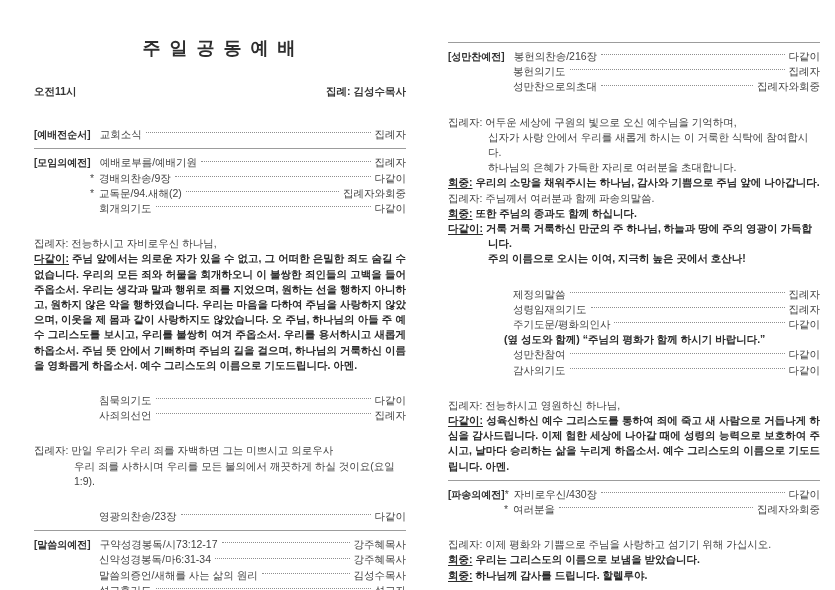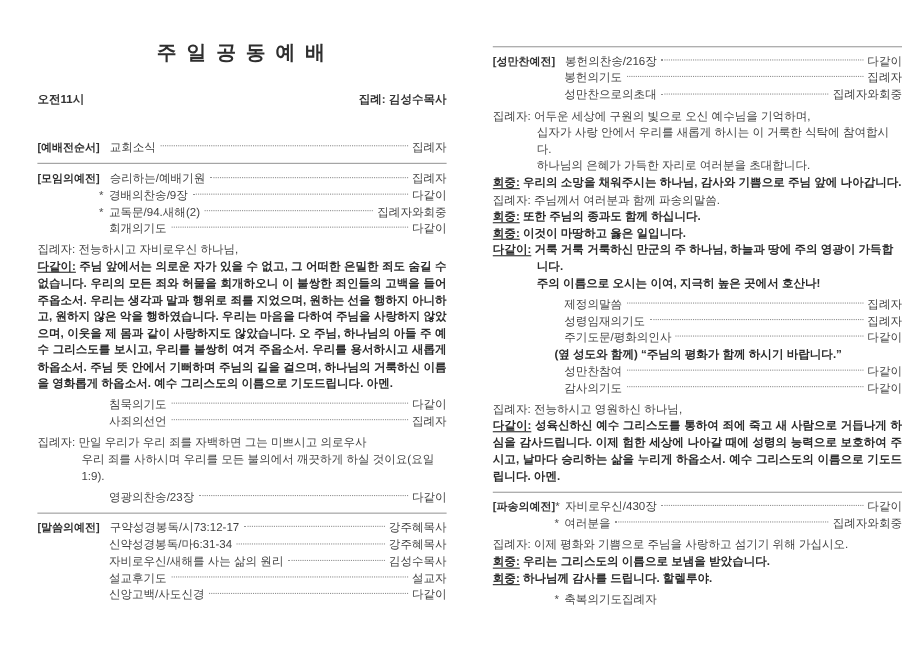--- a/index.html
+++ b/index.html
@@ -20,21 +20,21 @@
     font-size: 18px; font-weight: 700; letter-spacing: 2px;
     text-align: center; color: #2e2e2e; line-height: 24px;
   }
   .meta {
     display: flex; justify-content: space-between;
     font-weight: 700; color: #353535; margin-top: 24px; align-items: center;
   }
 
   .rule { border: 0; border-top: 1px solid #9c9c9c; margin: 6px 0 6px; height: 0; }
 
-  .block { margin-top: 4px; }
+  .block { margin-top: 20px; }
   .rule + .block { margin-top: 2px; }
   .note-block { margin-top: 0; font-weight: 700; color: #2b2b2b; padding-left: 56px; }
   .note-block + .block { margin-top: 0; }
   .col-left > .content > .block:first-child { margin-top: 28px; }
 
   
   .prow { display: flex; align-items: center; }
   .plabel { flex: 0 0 56px; font-weight: 700; font-size: 10px; color: #2f2f2f; white-space: nowrap; }
   .pstar  { flex: 0 0 9px; color: #4a4a4a; }
   .pitem  { white-space: nowrap; }
@@ -66,21 +66,21 @@
           <span class="pitem">교회소식</span>
           <span class="plead"></span>
           <span class="pperf">집례자</span>
         </div>
       </div>
       <div class="rule"></div>
       <div class="block program">
         <div class="prow">
           <span class="plabel">[모임의예전]</span>
           <span class="pstar"></span>
-          <span class="pitem">승리하는/예배기원</span>
+          <span class="pitem">예배로부름/예배기원</span>
           <span class="plead"></span>
           <span class="pperf">집례자</span>
         </div>
         <div class="prow">
           <span class="plabel"></span>
           <span class="pstar">*</span>
           <span class="pitem">경배의찬송/9장</span>
           <span class="plead"></span>
           <span class="pperf">다같이</span>
         </div>
@@ -143,21 +143,21 @@
         <div class="prow">
           <span class="plabel"></span>
           <span class="pstar"></span>
           <span class="pitem">신약성경봉독/마6:31-34</span>
           <span class="plead"></span>
           <span class="pperf">강주혜목사</span>
         </div>
         <div class="prow">
           <span class="plabel"></span>
           <span class="pstar"></span>
-          <span class="pitem">자비로우신/새해를 사는 삶의 원리</span>
+          <span class="pitem">말씀의증언/새해를 사는 삶의 원리</span>
           <span class="plead"></span>
           <span class="pperf">김성수목사</span>
         </div>
         <div class="prow">
           <span class="plabel"></span>
           <span class="pstar"></span>
           <span class="pitem">설교후기도</span>
           <span class="plead"></span>
           <span class="pperf">설교자</span>
         </div>
@@ -196,21 +196,20 @@
           <span class="pitem">성만찬으로의초대</span>
           <span class="plead"></span>
           <span class="pperf">집례자와회중</span>
         </div>
       </div>
       <div class="block dlg">
         <p class="hang"><span class="spk">집례자:</span> <span>어두운 세상에 구원의 빛으로 오신 예수님을 기억하며,<br>십자가 사랑 안에서 우리를 새롭게 하시는 이 거룩한 식탁에 참여합시다.<br>하나님의 은혜가 가득한 자리로 여러분을 초대합니다.</span></p>
         <p class="hang bold"><span class="spk u">회중:</span> <span>우리의 소망을 채워주시는 하나님, 감사와 기쁨으로 주님 앞에 나아갑니다.</span></p>
         <p class="hang"><span class="spk">집례자:</span> <span>주님께서 여러분과 함께 파송의말씀.</span></p>
         <p class="hang bold"><span class="spk u">회중:</span> <span>또한 주님의 종과도 함께 하십니다.</span></p>
-        <p class="hang bold"><span class="spk u">회중:</span> <span>이것이 마땅하고 옳은 일입니다.</span></p>
         <p class="hang bold"><span class="spk u">다같이:</span> <span>거룩 거룩 거룩하신 만군의 주 하나님, 하늘과 땅에 주의 영광이 가득합니다.<br>주의 이름으로 오시는 이여, 지극히 높은 곳에서 호산나!</span></p>
       </div>
       <div class="block program">
         <div class="prow">
           <span class="plabel"></span>
           <span class="pstar"></span>
           <span class="pitem">제정의말씀</span>
           <span class="plead"></span>
           <span class="pperf">집례자</span>
         </div>

